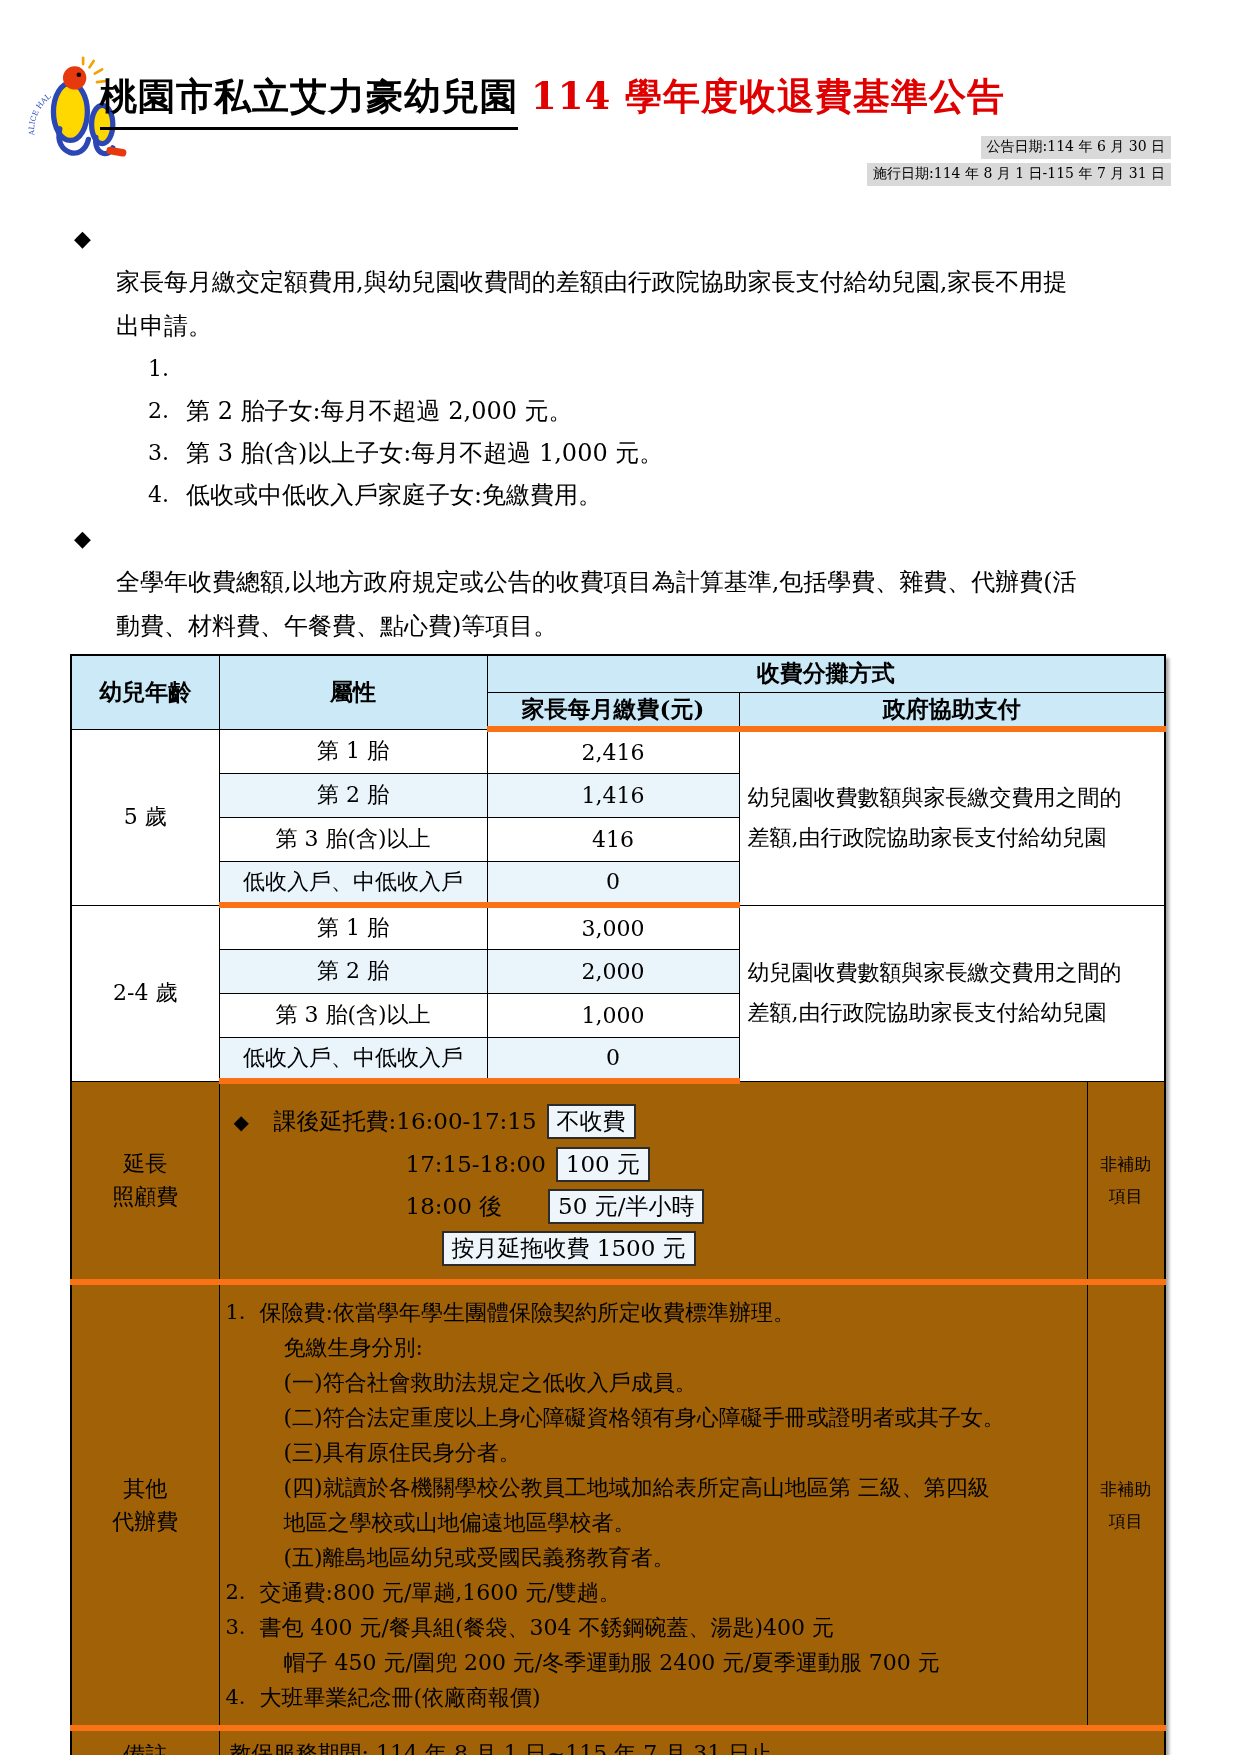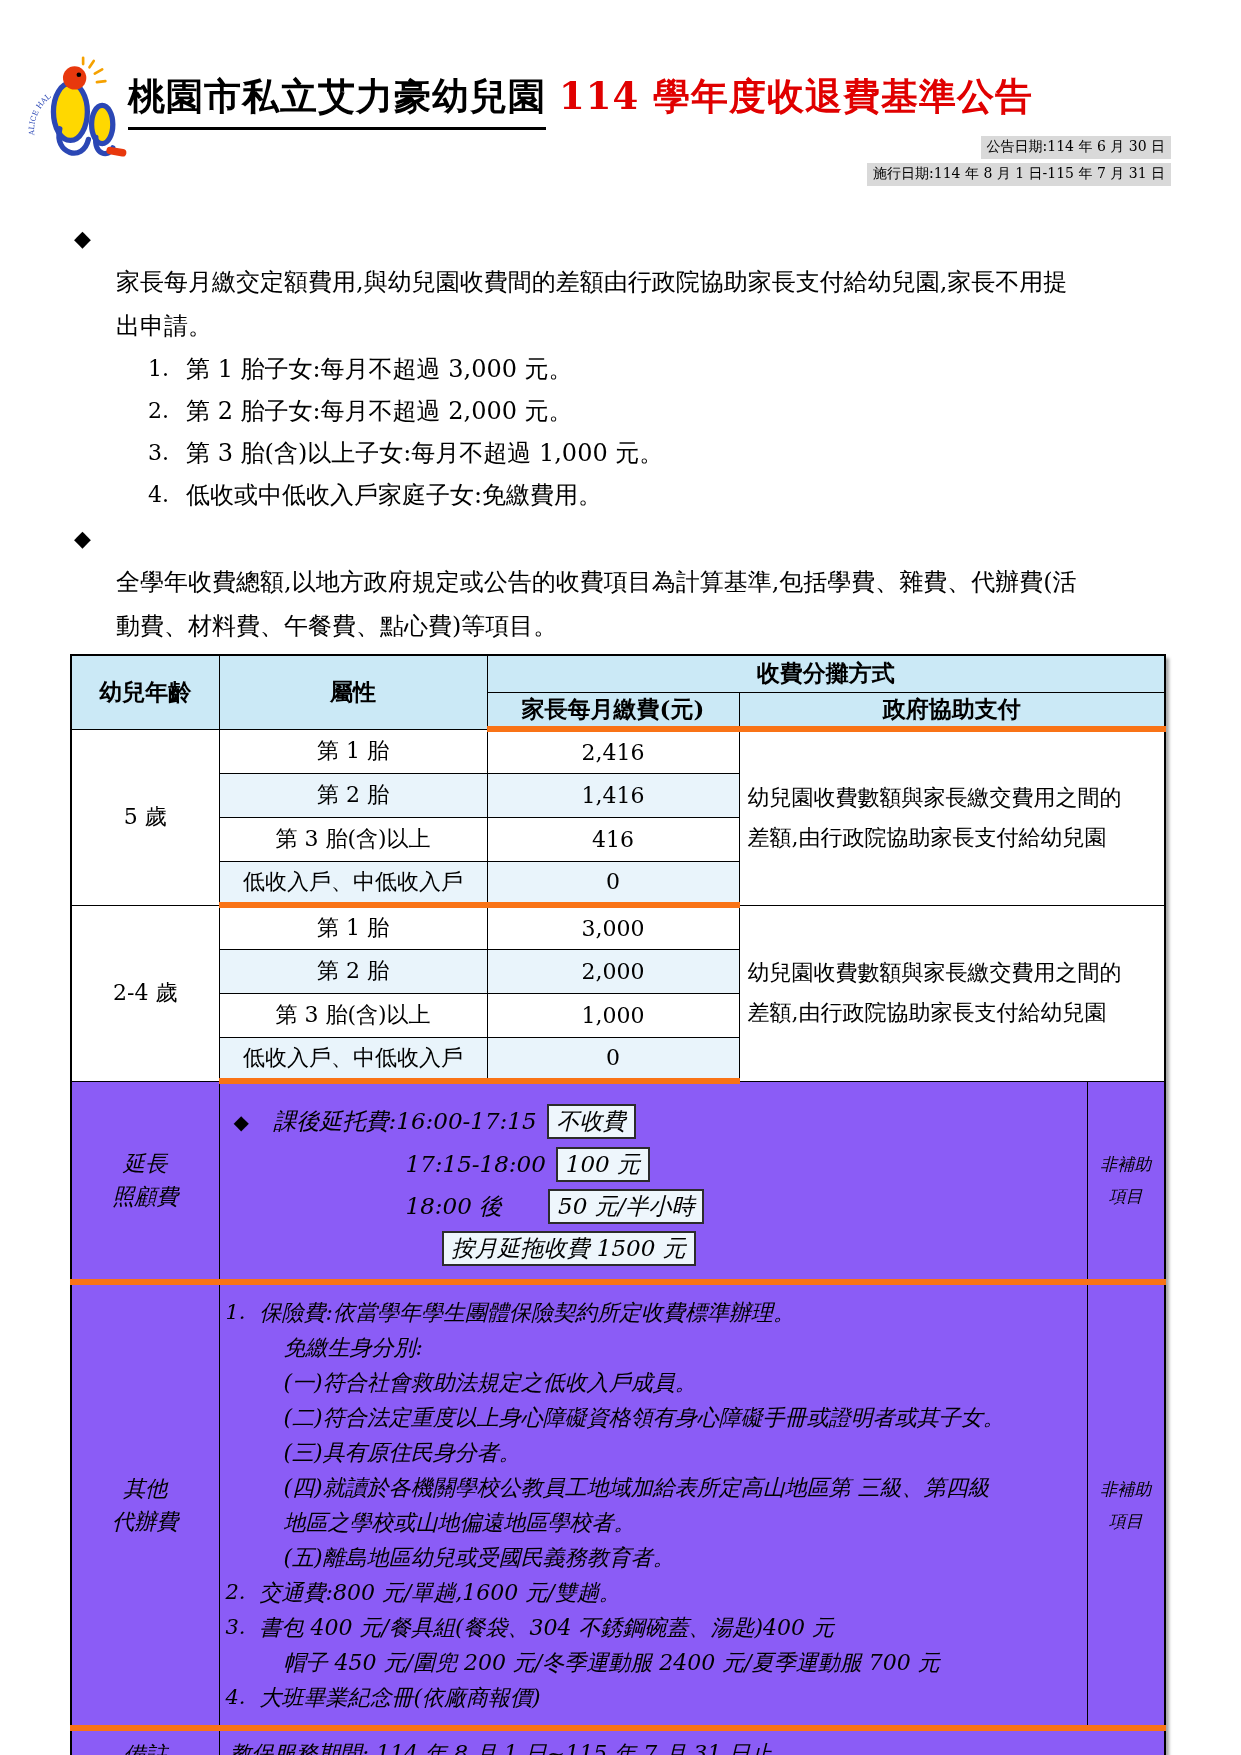--- a/index.html
+++ b/index.html
@@ -3,21 +3,21 @@
 <meta charset="utf-8">
 <style>
   * { margin:0; padding:0; box-sizing:border-box; }
   html,body { background:#fff; }
   body { width:1241px; height:1755px; font-family:"DejaVu Serif","Liberation Serif",serif; color:#000; overflow:hidden; }
   .page { position:relative; width:1241px; height:1755px; background:#fff; }
 
   
   .hdr-area { position:relative; height:216px; }
   .logo { position:absolute; left:28px; top:56px; width:106px; height:118px; }
-  .title-line { position:absolute; left:128px; top:72px; font-size:37px; font-weight:700; white-space:nowrap; letter-spacing:1px; }
+  .title-line { position:absolute; left:100px; top:72px; font-size:37px; font-weight:700; white-space:nowrap; letter-spacing:1px; }
   .school-name { display:inline-block; border-bottom:3px solid #000; padding-bottom:5px; }
   .title-red { color:#e00000; margin-left:13px; }
   .dates { position:absolute; right:70px; top:136px; text-align:right; }
   .date-line { margin-bottom:4px; }
   .date-line span { display:inline-block; background:#d9d9d9; font-size:14px; padding:2px 6px 3px 6px; }
 
   
   .content { margin-left:70px; width:1130px; }
   .bullet-para { position:relative; padding-left:46px; font-size:24px; line-height:44px; white-space:pre-line; }
   .bullet-para .diamond { position:absolute; left:4px; top:1px; font-size:22px; }
@@ -28,21 +28,21 @@
   
   table { border-collapse:collapse; table-layout:fixed; width:1096px; margin-top:6px;
           border:2px solid #000; box-shadow:3px 4px 3px rgba(0,0,0,0.35); background:#fff; }
   td { border:1.5px solid #000; vertical-align:middle; font-size:22px; }
   tr.hdr td { background:#cbe9f6; font-weight:700; text-align:center; height:37px; font-size:23px; }
   tr.thick-b td { border-bottom:6px solid #f97316; }
   tr.data td { height:44px; text-align:center; }
   tr.data td.gov-cell { text-align:left; padding-left:8px; font-size:22px; line-height:40px; white-space:pre-line; background:#fff; }
   tr.data.alt td { background:#e9f4fb; }
   tr.data td.age-cell, tr.data td.gov-cell { background:#fff; }
-  tr.sec td { background:#8b5cf6;font-style:italic; }
+  tr.sec td { background:#a16207; }
   .label-cell { text-align:center; white-space:pre-line; line-height:33px; }
   .status-cell { text-align:center; white-space:pre-line; line-height:32px; font-size:17px; }
 
   .ext-cell { padding:16px 0 10px 14px; height:200px; }
   .ext-line { font-size:23px; line-height:42px; white-space:nowrap; }
   .ext-line .diamond2 { display:inline-block; width:40px; font-size:20px; }
   .ext-line.ind1 { margin-left:172px; }
   .ext-line.ind2 { margin-left:208px; }
   .box { display:inline-block; border:2px solid #2c2c2c; padding:0 8px; margin-left:10px; line-height:31px; background:#eef6fc; }
   .box.gap { margin-left:46px; }
@@ -90,21 +90,20 @@
   </div>
 
   <div class="content">
     <div class="bullet-para">
       <span class="diamond">◆</span><span>家長每月繳交定額費用,與幼兒園收費間的差額由行政院協助家長支付給幼兒園,家長不用提
 出申請。</span>
     </div>
     <div class="sub-list">
       <div class="sub-item">
           <span class="num">1.</span>
-          <span>第 1 胎子女:每月不超過 3,000 元。</span>
         </div>
       <div class="sub-item">
           <span class="num">2.</span>
           <span>第 2 胎子女:每月不超過 2,000 元。</span>
         </div>
       <div class="sub-item">
           <span class="num">3.</span>
           <span>第 3 胎(含)以上子女:每月不超過 1,000 元。</span>
         </div>
       <div class="sub-item">

